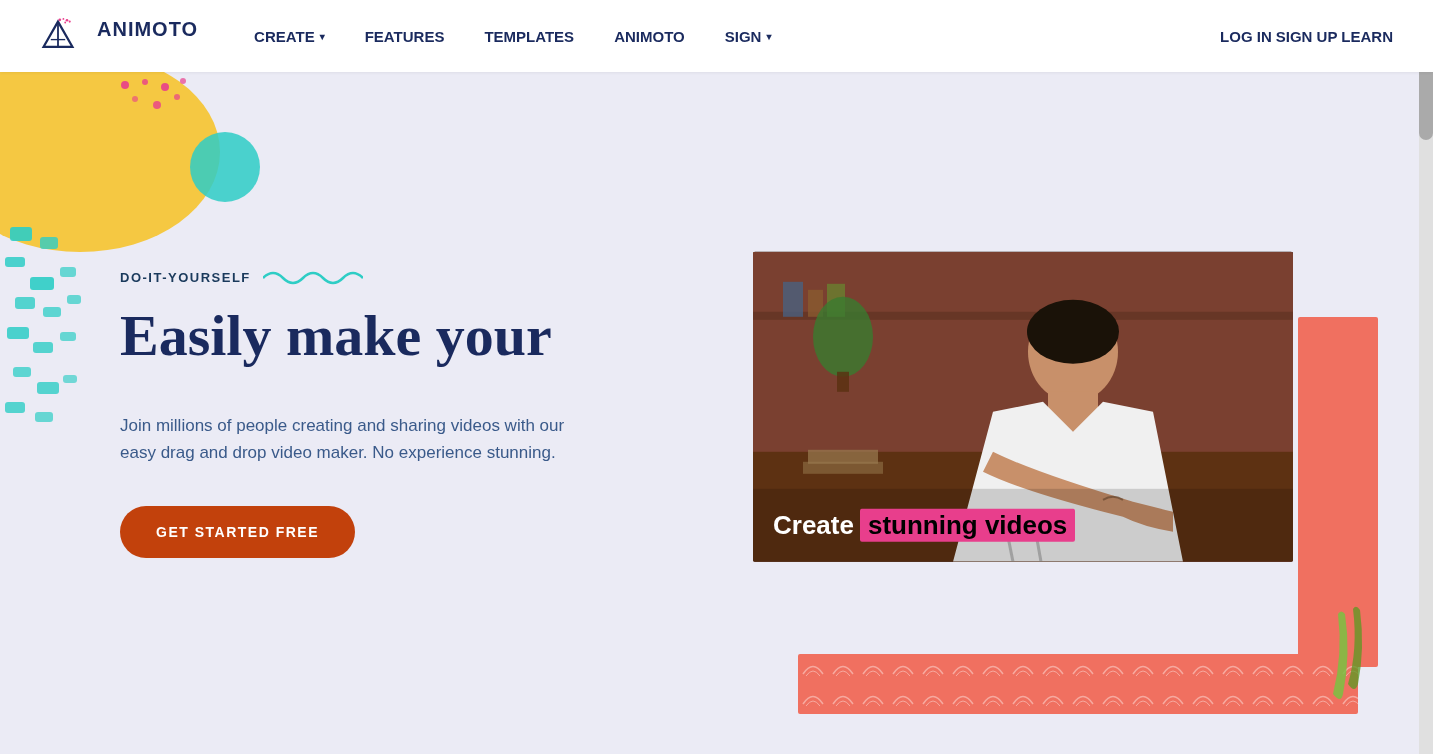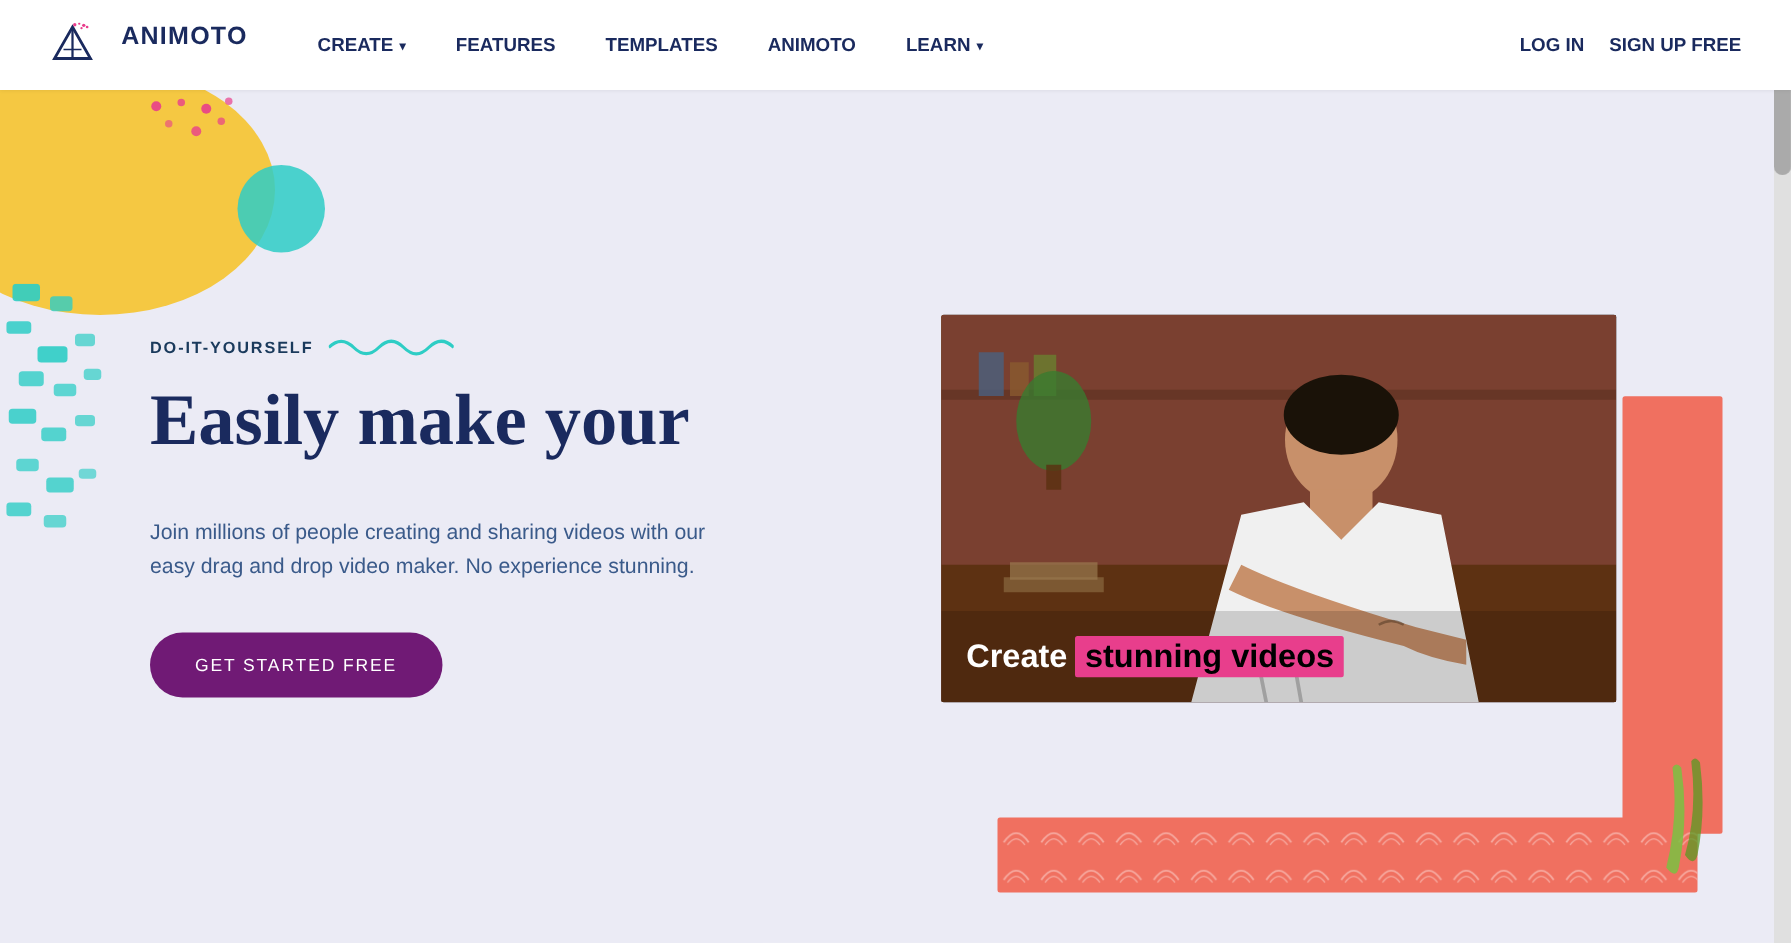--- a/index.html
+++ b/index.html
@@ -59,21 +59,21 @@
       gap: 5px;
       cursor: pointer;
     }
     .nav-arrow {
       font-size: 10px;
       margin-top: 1px;
     }
     .nav-right {
       display: flex;
       align-items: flex-start;
-      gap: 20px;
+      gap: 4px;
       margin-left: auto;
     }
     .nav-right a {
       color: #1a2a5e;
       text-decoration: none;
       font-size: 15px;
       font-weight: 600;
       cursor: pointer;
     }
 
@@ -178,27 +178,27 @@
       font-family: Georgia, serif;
     }
     .hero-subtitle {
       font-size: 17px;
       color: #3a5a8a;
       line-height: 1.6;
       margin-bottom: 40px;
       max-width: 480px;
     }
     .cta-button {
-      background: #701a75;
+      background: #c2410c;
       color: #fff;
       border: none;
       border-radius: 40px;
       padding: 18px 36px;
       font-size: 14px;
-      font-weight: 400;
+      font-weight: 700;
       letter-spacing: 1.5px;
       text-transform: uppercase;
       cursor: pointer;
       text-decoration: none;
       display: inline-block;
     }
 
     
     .hero-image-area {
       position: absolute;
@@ -290,28 +290,28 @@
     <a class="nav-link">
       <span>FEATURES</span>
     </a>
     <a class="nav-link">
       <span>TEMPLATES</span>
     </a>
     <a class="nav-link">
       <span>ANIMOTO</span>
     </a>
     <a class="nav-link">
-      <span>LEARN</span>
+      <span>SIGN</span>
       <span class="nav-arrow">▾</span>
     </a>
   </div>
 
   <div class="nav-right">
     <a>LOG IN</a>
-    <a>SIGN UP FREE</a>
+    <a>SIGN UP LEARN</a>
   </div>
 </nav>
 
 <section class="hero">
 
   <div class="deco-yellow"></div>
   <div class="deco-teal-circle"></div>
 
   <svg class="deco-pink-dots" width="80" height="60">
     <circle cx="10" cy="8" r="4" fill="#e83e8c" opacity="0.9"></circle>

